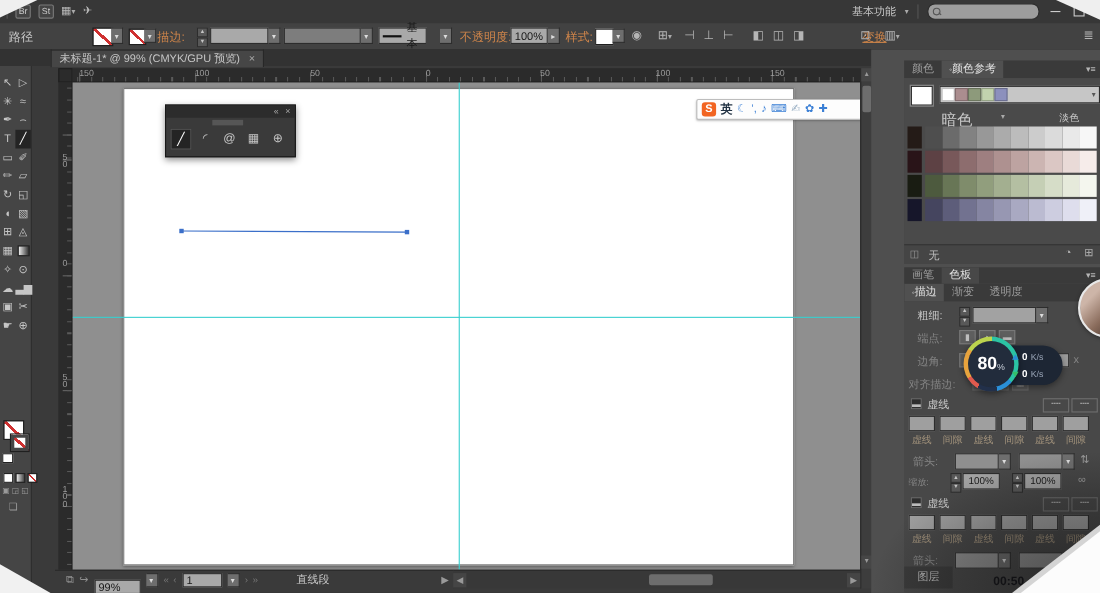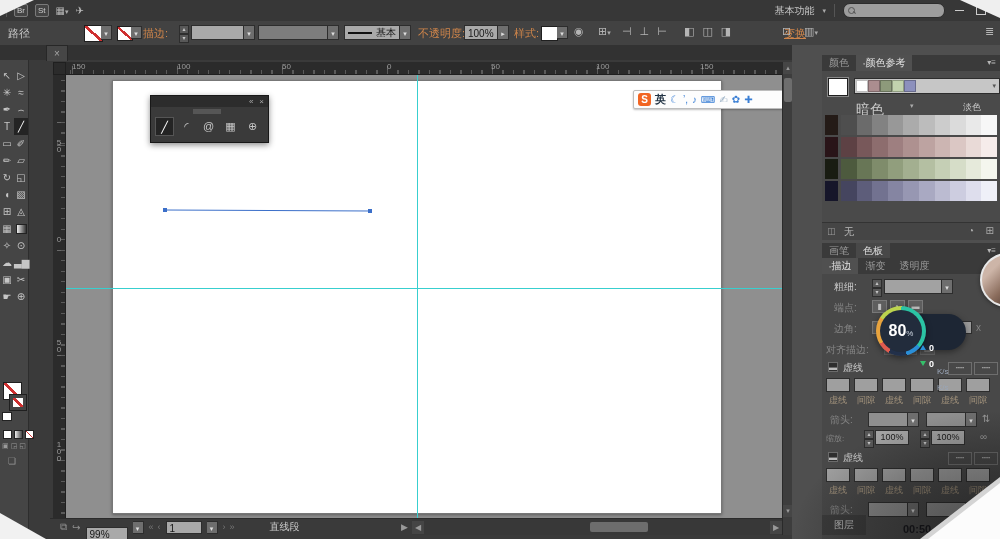--- a/index.html
+++ b/index.html
@@ -124,21 +124,21 @@
   .spd-pill{position:absolute;left:26px;top:8px;width:64px;height:36px;background:#1d2634;border-radius:18px;box-shadow:0 2px 6px rgba(0,0,0,.4);}
   .spd-circ{position:absolute;left:0;top:0;width:50px;height:50px;border-radius:50%;
     background:conic-gradient(from 210deg,#e05a4e 0 8%,#e8a33d 8% 26%,#bcd44e 26% 42%,#2bc4a4 42% 78%,#2a8fd8 78% 88%,#22304a 88% 100%);
     box-shadow:0 2px 6px rgba(0,0,0,.45);}
   .spd-inner{position:absolute;left:4px;top:4px;width:42px;height:42px;border-radius:50%;background:#222c3c;
     display:flex;align-items:center;justify-content:center;color:#fff;}
   .spd-num{font-size:16px;font-weight:bold;}
   .spd-pct{font-size:8px;color:#cfd6e0;margin-top:5px;}
   .spd-row{position:absolute;left:44px;width:44px;display:flex;align-items:center;gap:3px;}
   .spd-val{color:#fff;font-size:9px;font-weight:bold;}
-  .spd-unit{color:#9aa6b8;font-size:8px;margin-top:48px;}
+  .spd-unit{color:#9aa6b8;font-size:8px;}
   .tri-up{width:0;height:0;border-left:3px solid transparent;border-right:3px solid transparent;border-bottom:5px solid #2a8fd8;}
   .tri-dn{width:0;height:0;border-left:3px solid transparent;border-right:3px solid transparent;border-top:5px solid #35c06a;}
   .avatar{left:980px;top:253px;width:50px;height:50px;border-radius:50%;border:2px solid #e8e8e8;z-index:40;
     background:linear-gradient(135deg,#cdb5a8 25%,#8a6c5c 55%,#42322a 85%);box-shadow:0 1px 4px rgba(0,0,0,.4);}
   .timestamp{left:903px;top:523px;font-size:11px;font-weight:bold;color:rgba(10,10,14,.8);z-index:48;}
   .curl{width:0;height:0;z-index:50;}
   .curl-tl{left:0;top:0;border-top:16px solid #efefef;border-right:34px solid transparent;}
   .curl-tr{right:0;top:0;border-top:18px solid #efefef;border-left:40px solid transparent;}
   .curl-bl{left:0;bottom:0;border-bottom:26px solid #f1f1f1;border-right:46px solid transparent;}
   .curl-br-shadow{right:0;bottom:0;width:210px;height:130px;z-index:47;
@@ -181,21 +181,21 @@
     <span class="abs ddbox" style="left:131px;top:5px;height:13px;line-height:13px;">▾</span>
     <span class="abs lnk" style="left: 143px; top: 5px; color: rgb(207, 133, 74);">描边:</span>
     <span class="abs stp" style="left:179px;top:4px;">
         <span>▴</span>
         <span>▾</span>
       </span>
     <span class="abs fld" style="left:191px;top:4px;width:53px;"></span>
     <span class="abs ddbox" style="left:244px;top:4px;">▾</span>
     <span class="abs fld" style="left:258px;top:4px;width:70px;background:#7d7d7d;"></span>
     <span class="abs ddbox" style="left:328px;top:4px;">▾</span>
-    <span class="abs fld" style="left:344px;top:4px;width:56px;display:flex;align-items:center;gap:4px;">
+    <span class="abs fld" style="left:344px;top:4px;width:44px;display:flex;align-items:center;gap:4px;">
         <span style="display:inline-block;width:24px;height:2px;background:#111;"></span>
         <span>基本</span>
       </span>
     <span class="abs ddbox" style="left:400px;top:4px;">▾</span>
     <span class="abs lnk" style="left: 418px; top: 5px; color: rgb(207, 133, 74);">不透明度:</span>
     <span class="abs fld" style="left:464px;top:4px;width:34px;">100%</span>
     <span class="abs ddbox" style="left:498px;top:4px;">▸</span>
     <span class="abs lnk" style="left: 514px; top: 5px; color: rgb(207, 133, 74);">样式:</span>
     <span class="abs" style="left:541px;top:5px;width:15px;height:13px;background:#fff;border:1px solid #1f1f1f;"></span>
     <span class="abs ddbox" style="left:557px;top:5px;height:13px;line-height:13px;">▾</span>
@@ -212,20 +212,21 @@
         <span class="cb-ic">◨</span>
       </span>
     <span class="abs lnk" style="left: 784px; top: 5px; color: rgb(207, 133, 74); text-decoration: underline;">变换</span>
     <span class="abs cb-ic" style="left:782px;top:4px;">⊡</span>
     <span class="abs cb-ic" style="left:804px;top:4px;">▥<span class="caret">▾</span></span>
     <span class="abs cb-ic" style="left:985px;top:4px;">≣</span>
   </div>
 
   <div class="abs tabbar">
     <div class="doctab">
+      <span>未标题-1* @ 99% (CMYK/GPU 预览)</span>
       <span class="tabclose">×</span>
     </div>
   </div>
 
   <div class="abs toolcol">
     <div id="toolbar-grid">
         <div class="tool">↖</div>
         <div class="tool">▷</div>
         <div class="tool">✳</div>
         <div class="tool">≈</div>

